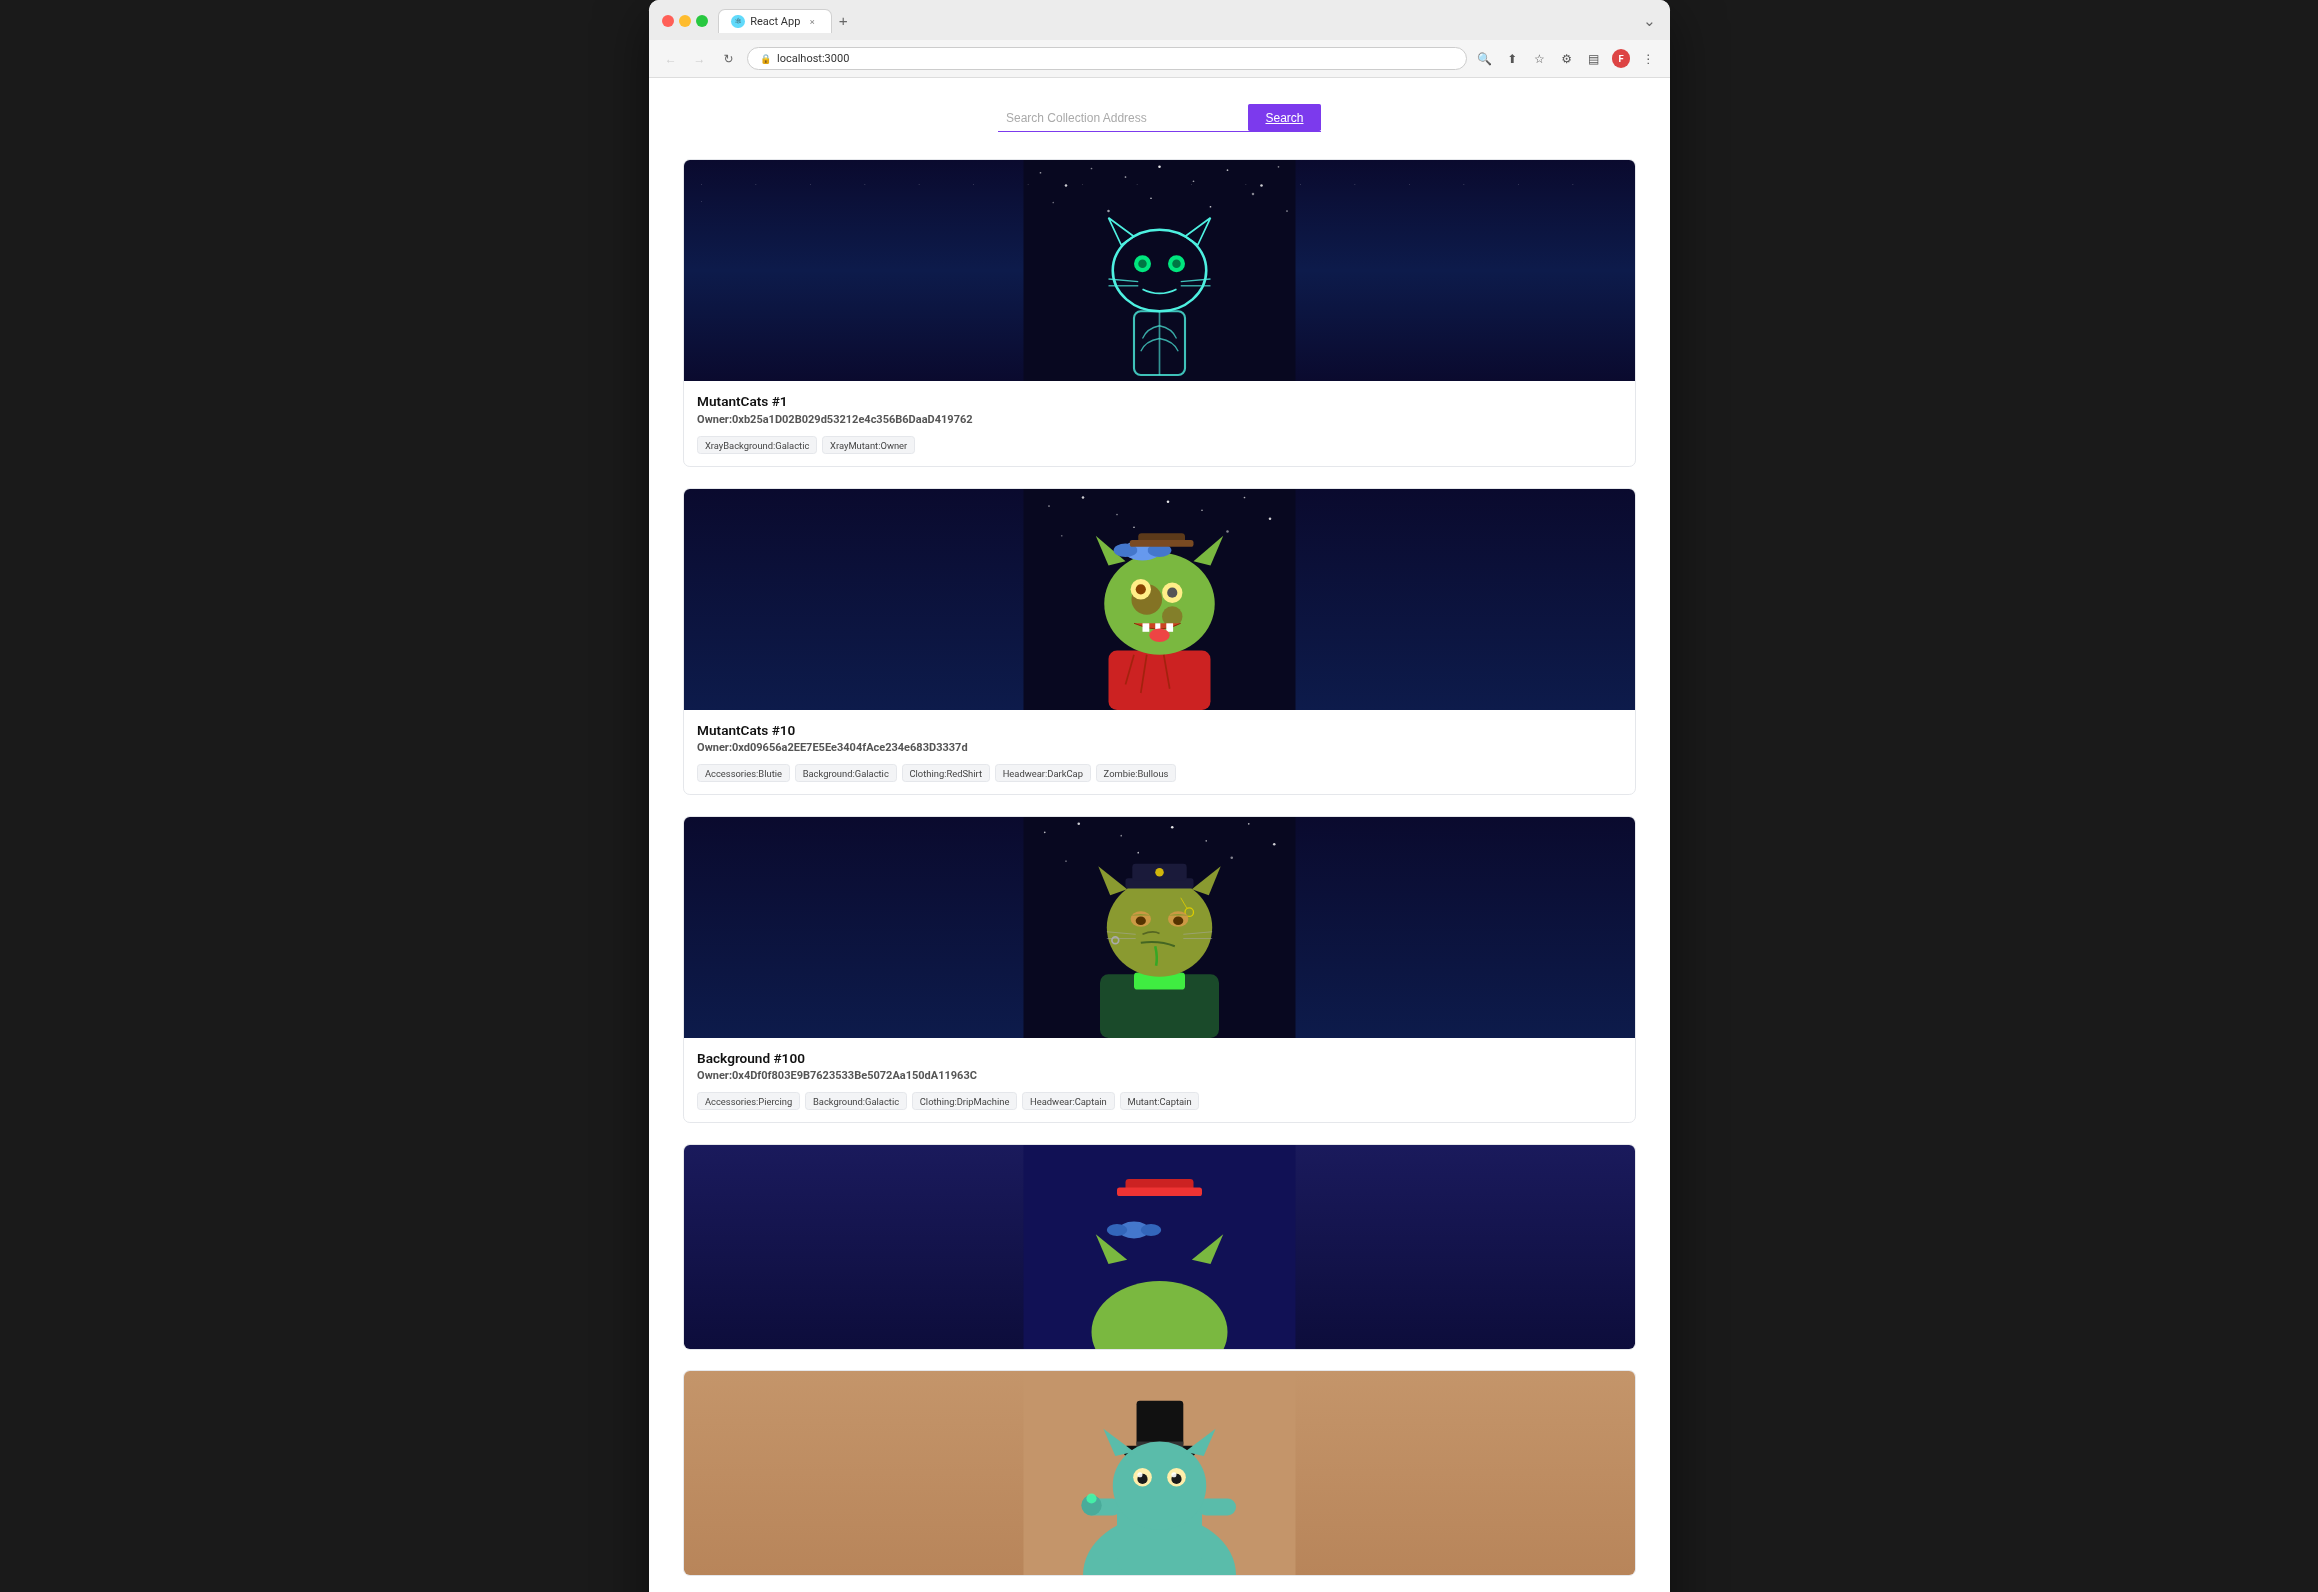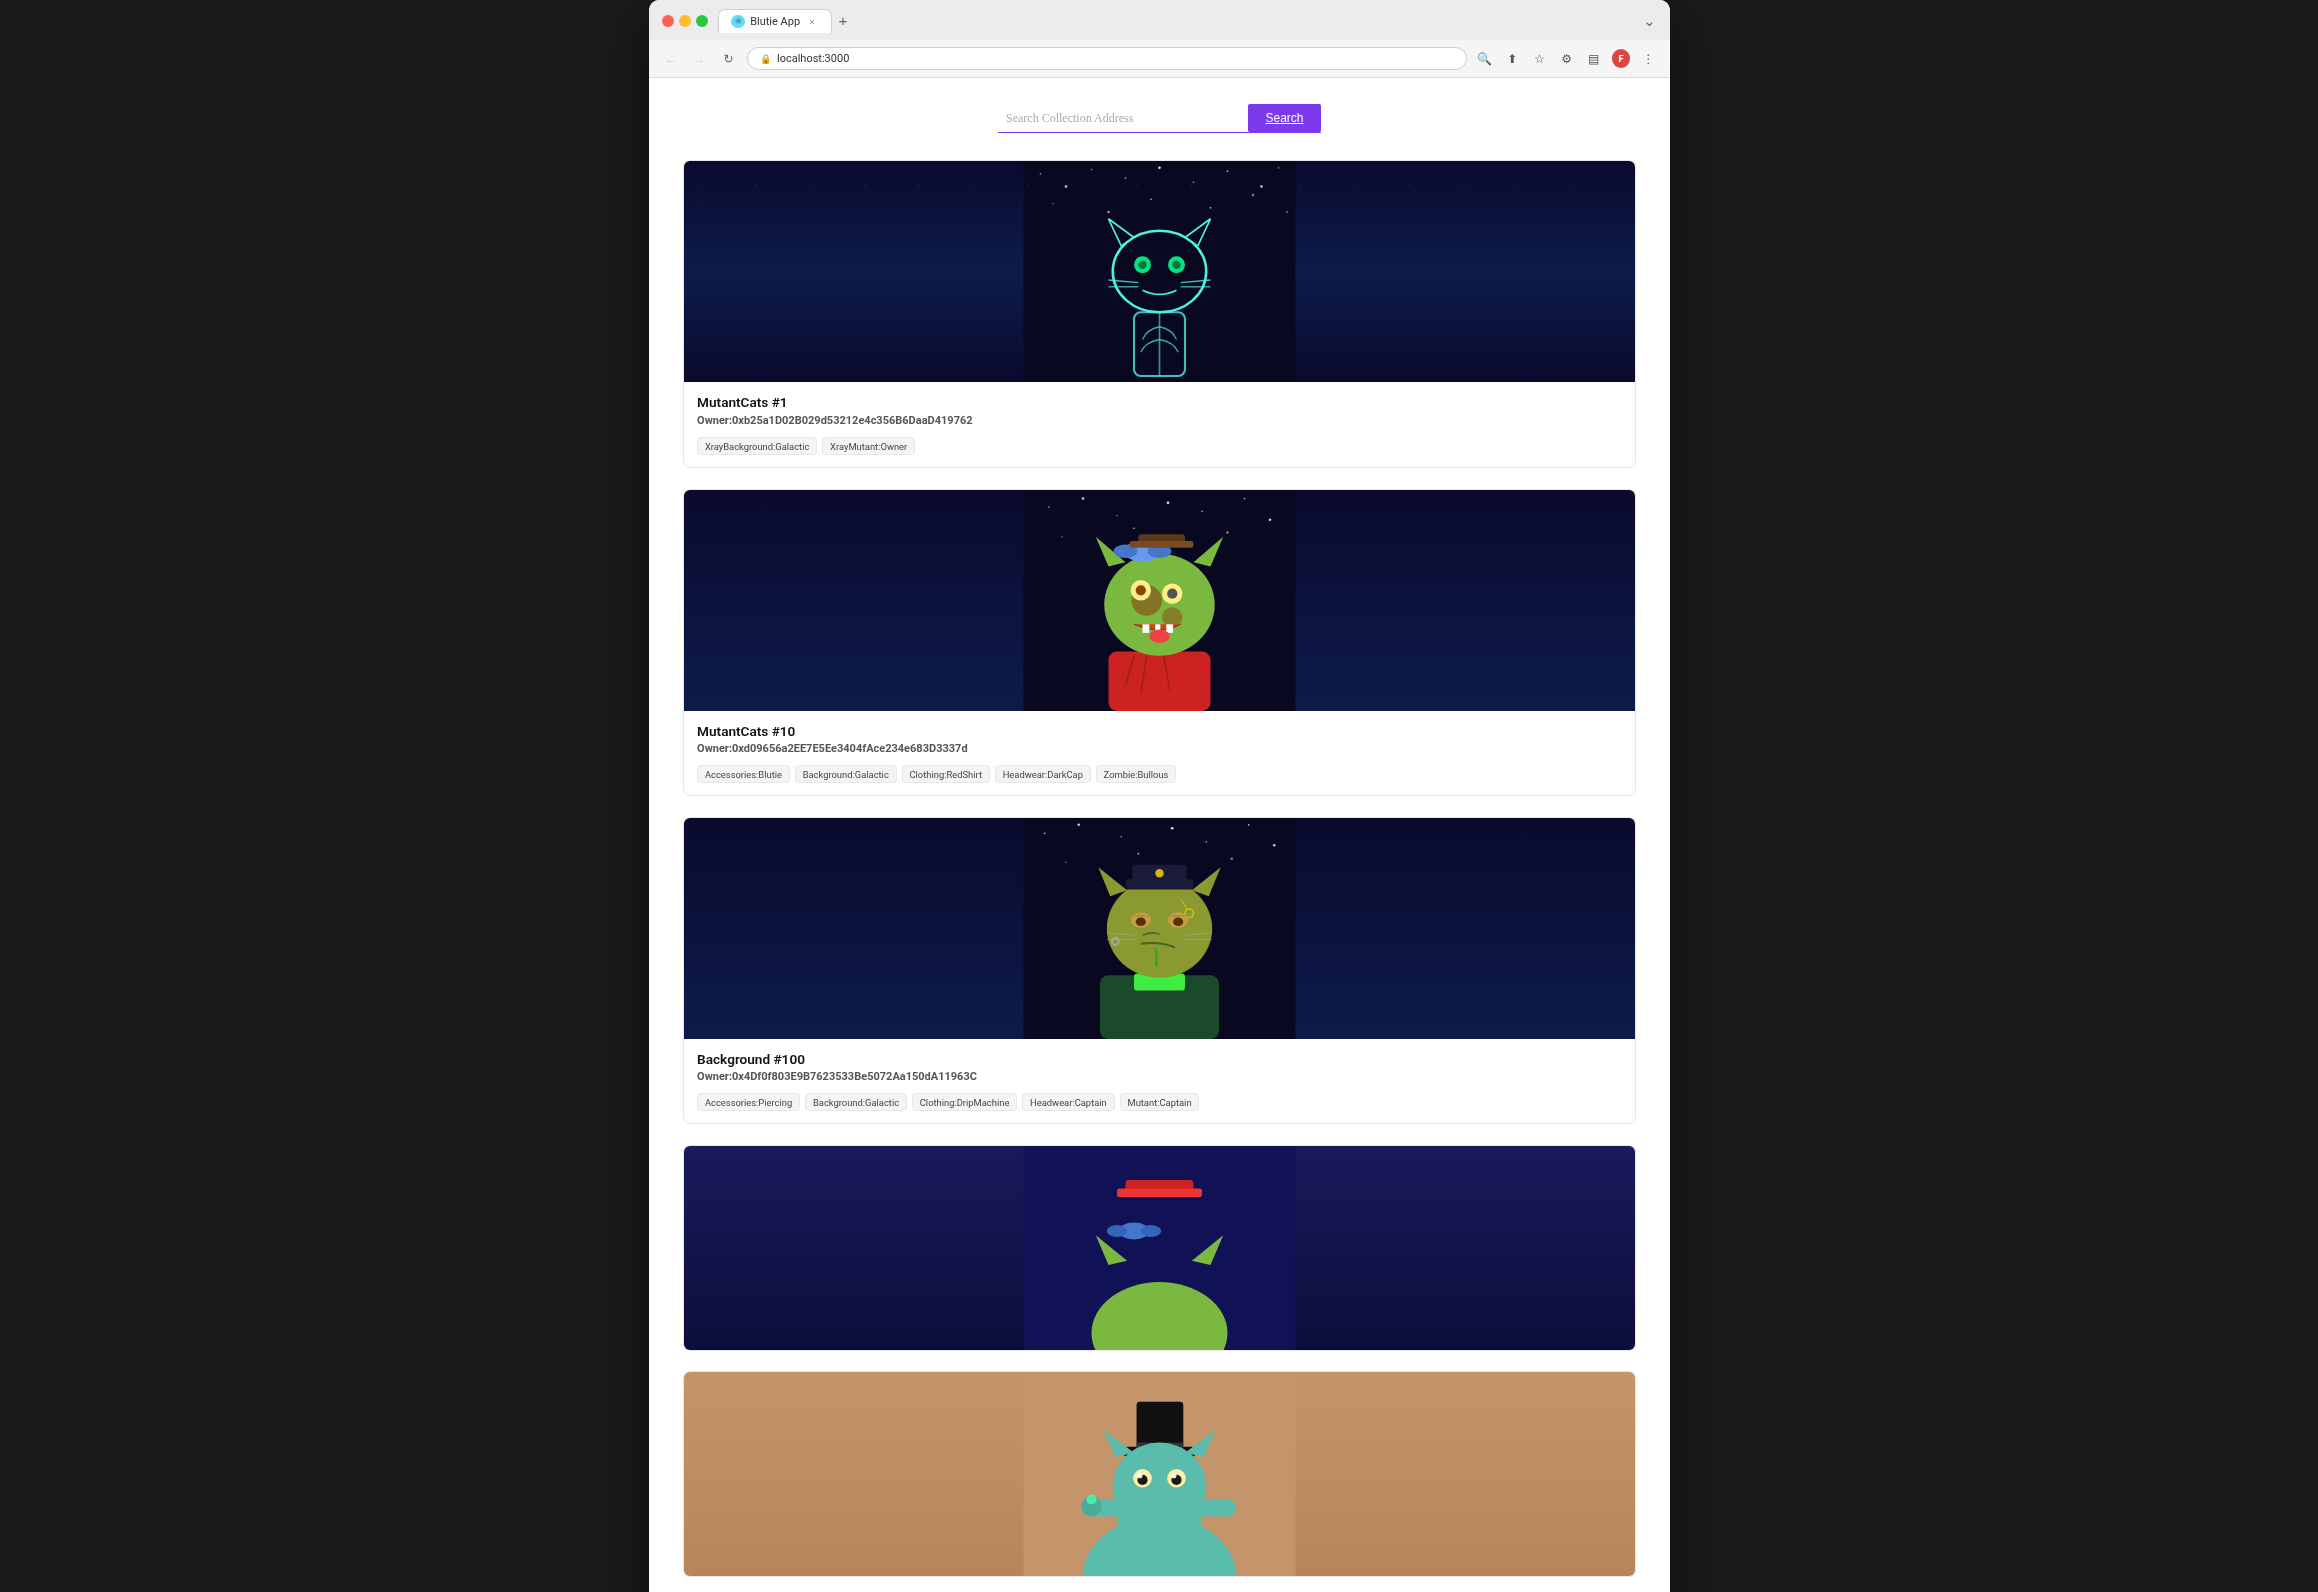--- a/index.html
+++ b/index.html
@@ -177,21 +177,20 @@
       width: 323px;
     }
     .search-input {
       flex: 1;
       border: none;
       outline: none;
       padding: 6.8px 8.5px;
       font-size: 12px;
       color: #333;
       background: transparent;
-      font-family: Liberation Serif, serif;
     }
     .search-input::placeholder { color: #aaa; }
     .search-button {
       background: #7c3aed;
       color: white;
       border: none;
       padding: 6.8px 17px;
       font-size: 12px;
       cursor: pointer;
       border-radius: 1.7px;
@@ -297,21 +296,21 @@
   <div class="title-bar">
     <div class="title-bar-top">
       <div class="traffic-lights">
         <div class="traffic-light tl-red"></div>
         <div class="traffic-light tl-yellow"></div>
         <div class="traffic-light tl-green"></div>
       </div>
       <div class="tab-bar">
         <div class="tab">
           <div class="tab-favicon">⚛</div>
-          <span>Blutie App</span>
+          <span>React App</span>
           <div class="tab-close">×</div>
         </div>
         <button class="tab-new">+</button>
         <span class="tab-expand">⌄</span>
       </div>
     </div>
   </div>
 
   <div class="address-bar">
     <div class="nav-btn disabled">←</div>

